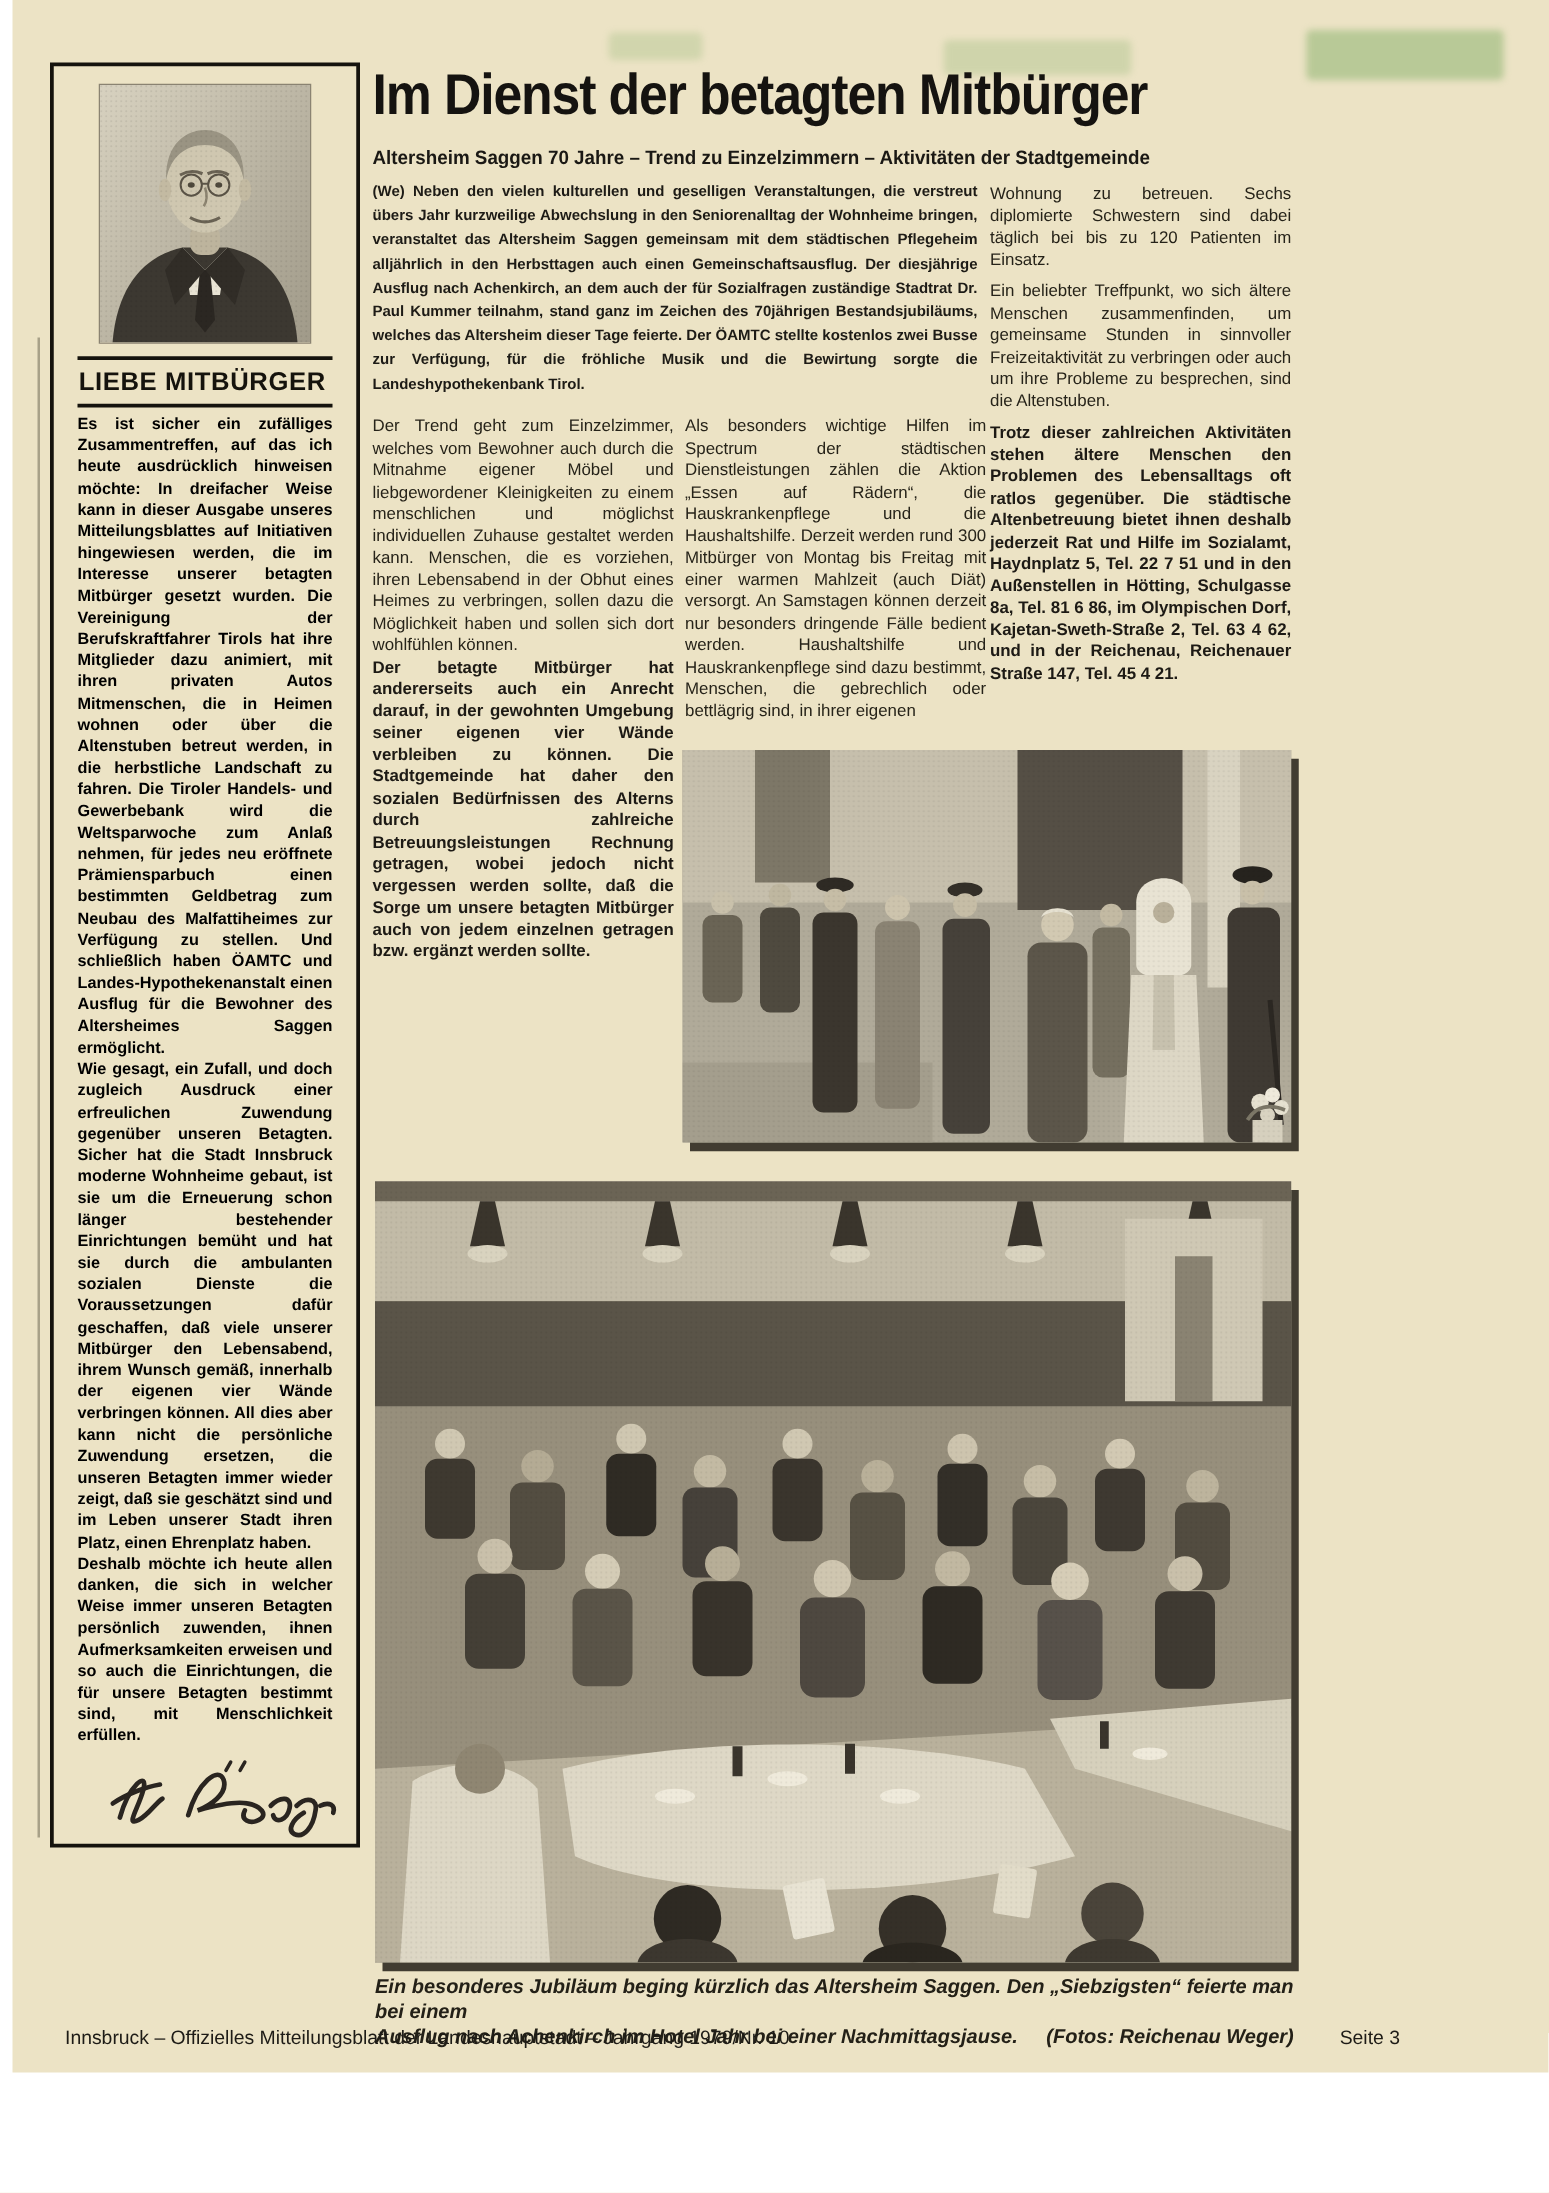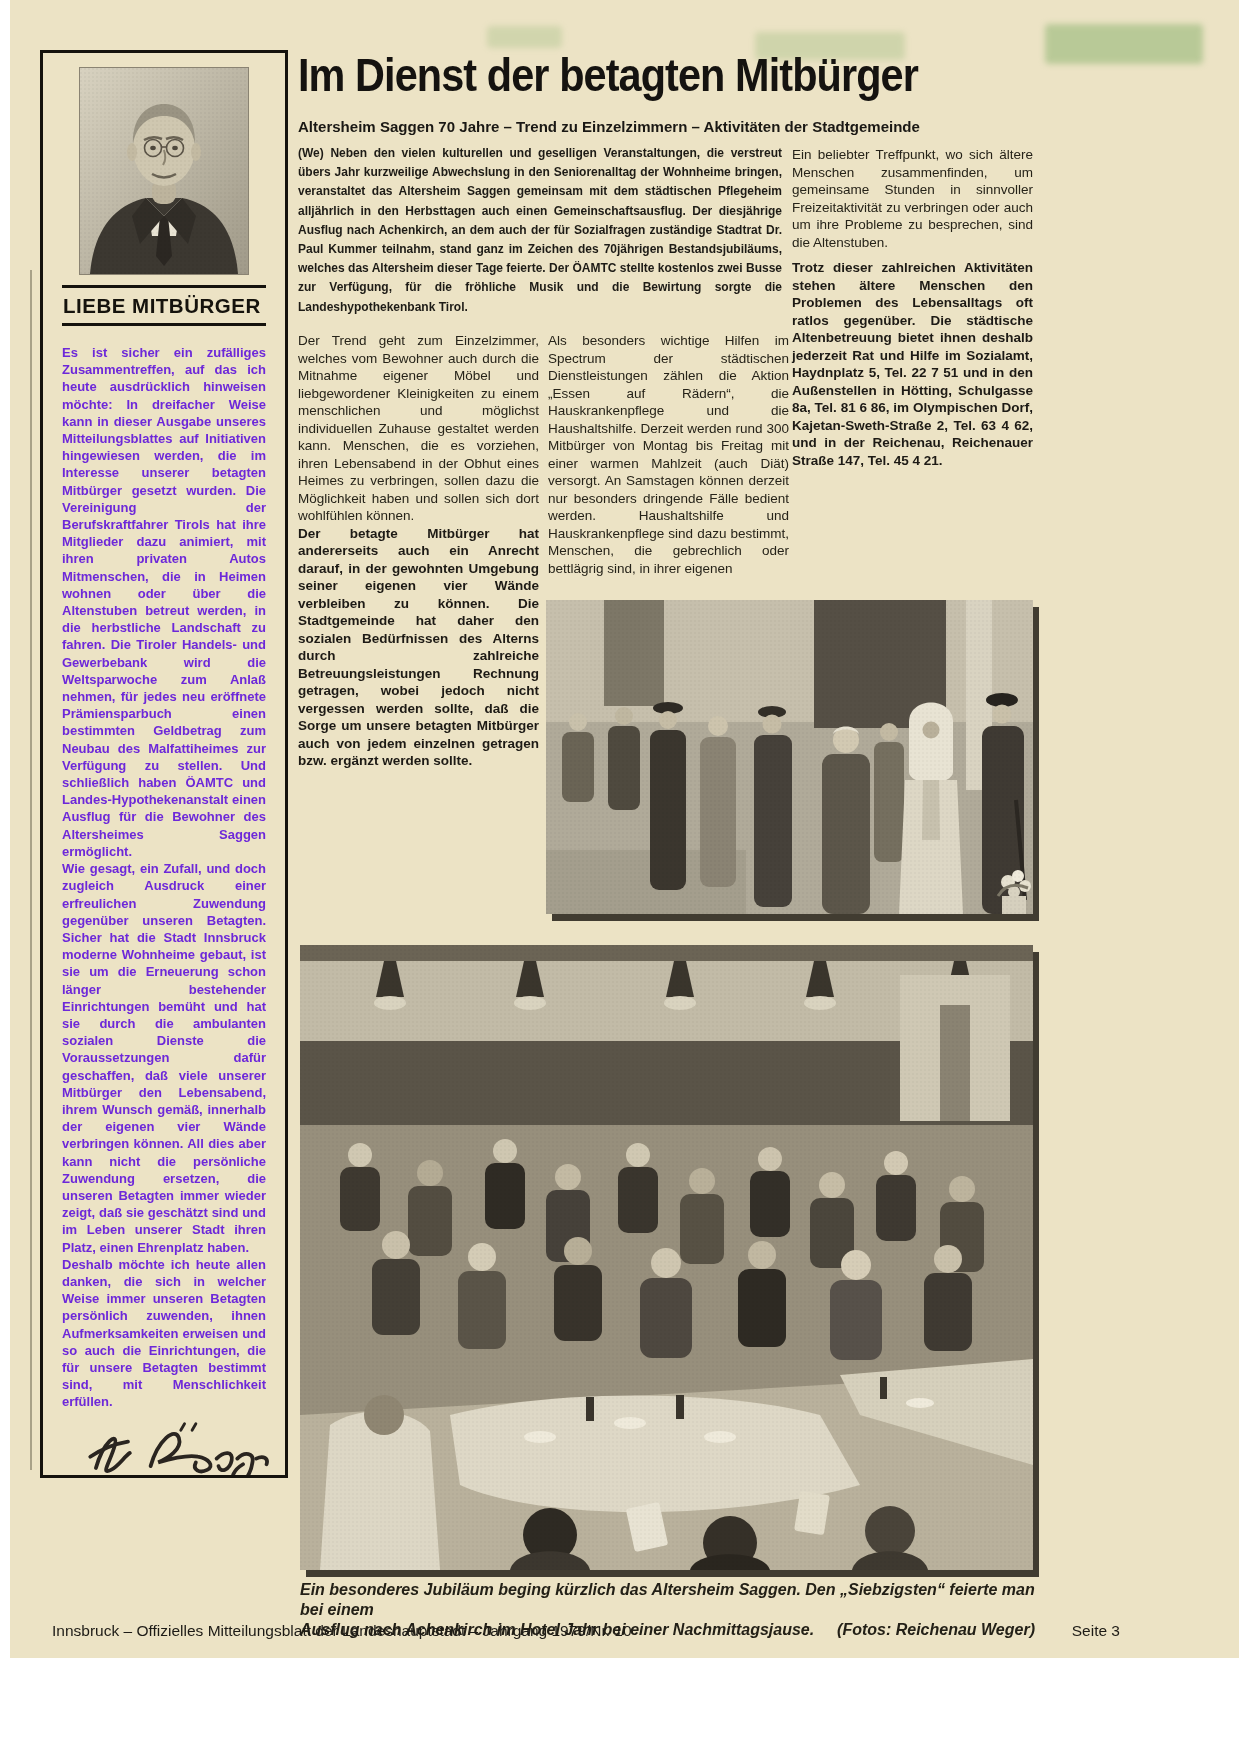--- a/index.html
+++ b/index.html
@@ -9,22 +9,22 @@
   .paper{left:10px;top:0;width:1229px;height:1658px;background:#ece3c5;}
   .bleed{filter:blur(3px);border-radius:4px;background:#86b06a;}
   .scanline{width:2px;background:#57503f;opacity:.45;}
 
   
   .sidebar{left:40px;top:50px;width:248px;height:1428px;border:3px solid #15130d;
            padding:12px 19px 30px;box-sizing:border-box;overflow:hidden;background:#ece3c5;z-index:2;}
   .portrait{display:block;margin:2px auto 10px;border:1px solid #8a8372;}
   .rule{border:none;border-top:3px solid #15130d;margin:0;}
   .sb-head{margin:0;padding:6px 1px 5px;font-size:20.5px;font-weight:700;letter-spacing:.5px;color:#15130d;}
-  .sb-text{margin:18px 0 0;font-size:13px;line-height:17.2px;font-weight:700;
-           text-align:justify;color:#6d28d9;hyphens:auto;}
+  .sb-text{margin:4px 0 0;font-size:13px;line-height:17.2px;font-weight:700;
+           text-align:justify;color:#000000;hyphens:auto;}
   .sig{margin:8px 0 0 20px;}
 
   
   .headline{left:298px;top:48px;font-size:46px;font-weight:700;letter-spacing:-1px;color:#151310;
             white-space:nowrap;transform:scaleX(.9);transform-origin:left top;}
   .subhead{left:298px;top:118px;font-size:15.5px;font-weight:700;color:#1a1814;white-space:nowrap;
            transform:scaleX(.97);transform-origin:left top;}
   .lead{left:298px;top:144px;width:484px;font-size:12px;line-height:19.2px;font-weight:700;
         text-align:justify;color:#1d1b16;hyphens:auto;}
   .col{width:241px;font-size:13.5px;line-height:17.5px;text-align:justify;color:#262319;hyphens:auto;z-index:1;}
@@ -111,20 +111,21 @@
       </g>
     </svg>
   </div>
 
   <h1 class="abs headline" style="margin:0;">Im Dienst der betagten Mitbürger</h1>
   <div class="abs subhead">Altersheim Saggen 70 Jahre – Trend zu Einzelzimmern – Aktivitäten der Stadtgemeinde</div>
 
   <div class="abs lead">(We) Neben den vielen kulturellen und geselligen Veranstaltungen, die verstreut übers Jahr kurzweilige Abwechslung in den Seniorenalltag der Wohnheime bringen, veranstaltet das Altersheim Saggen gemeinsam mit dem städtischen Pflegeheim alljährlich in den Herbsttagen auch einen Gemeinschaftsausflug. Der diesjährige Ausflug nach Achenkirch, an dem auch der für Sozialfragen zuständige Stadtrat Dr. Paul Kummer teilnahm, stand ganz im Zeichen des 70jährigen Bestandsjubiläums, welches das Altersheim dieser Tage feierte. Der ÖAMTC stellte kostenlos zwei Busse zur Verfügung, für die fröhliche Musik und die Bewirtung sorgte die Landeshypothekenbank Tirol.</div>
 
   <div class="abs col colC">
+    <p>Wohnung zu betreuen. Sechs diplomierte Schwestern sind dabei täglich bei bis zu 120 Patienten im Einsatz.</p>
     <p>Ein beliebter Treffpunkt, wo sich ältere Menschen zusammenfinden, um gemeinsame Stunden in sinnvoller Freizeitaktivität zu verbringen oder auch um ihre Probleme zu besprechen, sind die Altenstuben.</p>
     <p class="bold">Trotz dieser zahlreichen Aktivitäten stehen ältere Menschen den Problemen des Lebensalltags oft ratlos gegenüber. Die städtische Altenbetreuung bietet ihnen deshalb jederzeit Rat und Hilfe im Sozialamt, Haydnplatz 5, Tel. 22 7 51 und in den Außenstellen in Hötting, Schulgasse 8a, Tel. 81 6 86, im Olympischen Dorf, Kajetan-Sweth-Straße 2, Tel. 63 4 62, und in der Reichenau, Reichenauer Straße 147, Tel. 45 4 21.</p>
   </div>
 
   <div class="abs col colA">
     <p class="tight">Der Trend geht zum Einzelzimmer, welches vom Bewohner auch durch die Mitnahme eigener Möbel und liebgewordener Kleinigkeiten zu einem menschlichen und möglichst individuellen Zuhause gestaltet werden kann. Menschen, die es vorziehen, ihren Lebensabend in der Obhut eines Heimes zu verbringen, sollen dazu die Möglichkeit haben und sollen sich dort wohlfühlen können.</p>
     <p class="tight bold">Der betagte Mitbürger hat andererseits auch ein Anrecht darauf, in der gewohnten Umgebung seiner eigenen vier Wände verbleiben zu können. Die Stadtgemeinde hat daher den sozialen Bedürfnissen des Alterns durch zahlreiche Betreuungsleistungen Rechnung getragen, wobei jedoch nicht vergessen werden sollte, daß die Sorge um unsere betagten Mitbürger auch von jedem einzelnen getragen bzw. ergänzt werden sollte.</p>
   </div>
 
   <div class="abs col colB">

